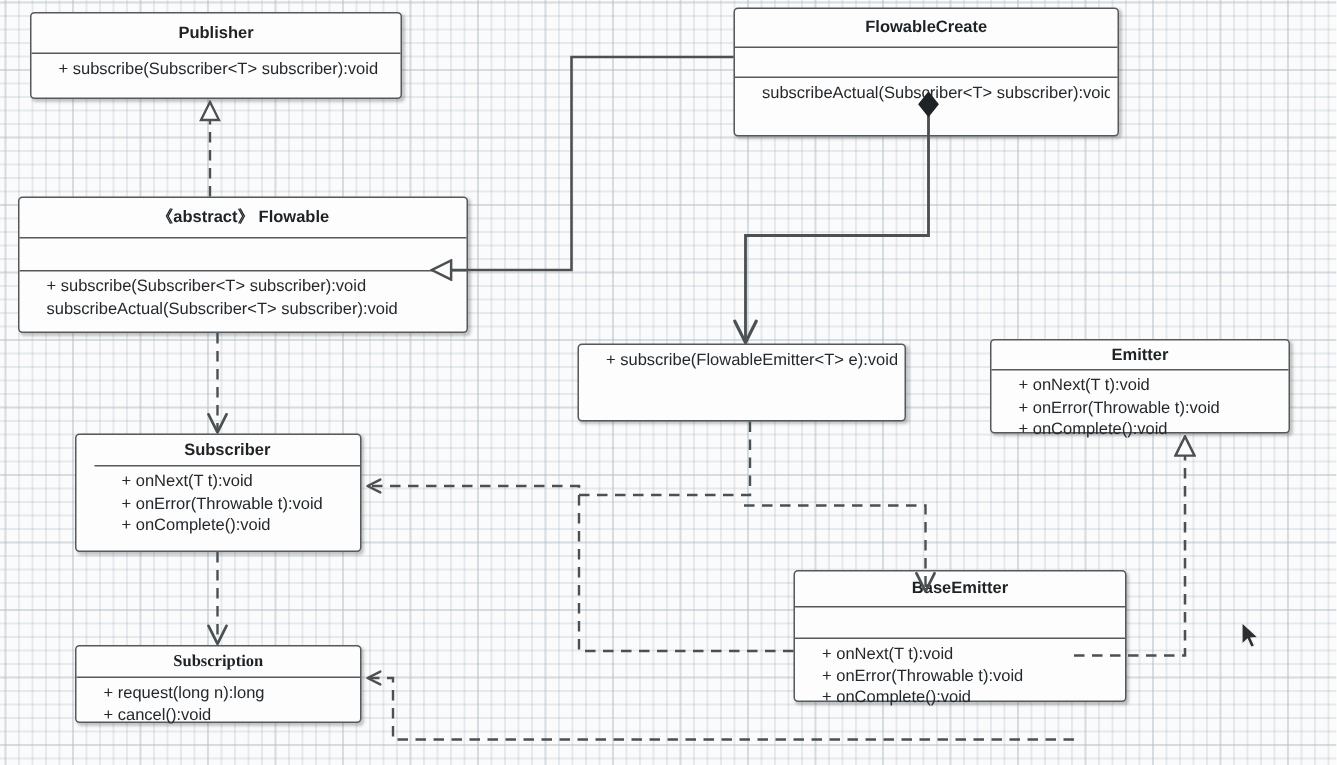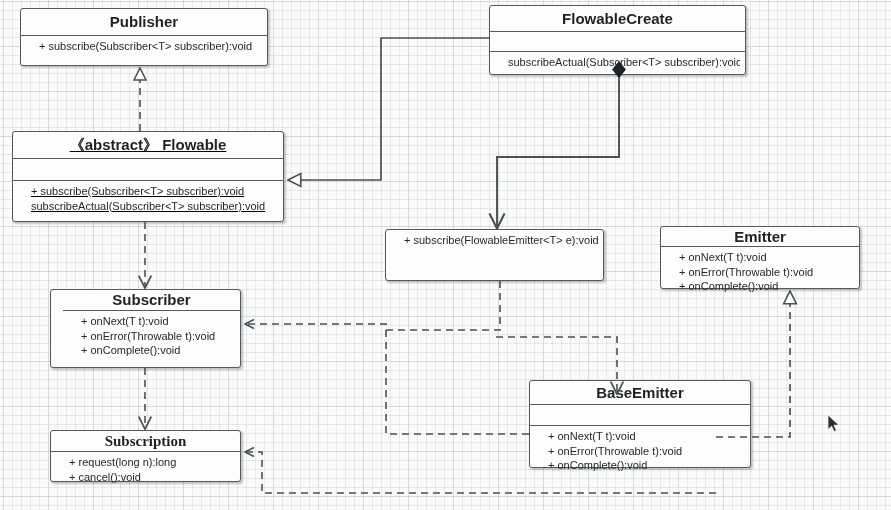--- a/index.html
+++ b/index.html
@@ -33,21 +33,21 @@
     position: absolute;
     box-sizing: border-box;
     background: #fdfdfd;
     border: 1.4px solid #55595c;
     border-radius: 3px;
     box-shadow: 1.5px 1.5px 2px rgba(60,65,70,0.30);
   }
   .uml-title {
     box-sizing: border-box;
     text-align: center;
-    font-size: 15px;
+    font-size: 11px;
     font-weight: bold;
     color: #1e2225;
     padding: 5px 4px 5px 4px;
     border-bottom: 1.3px solid #55595c;
     white-space: nowrap;
     overflow: hidden;
   }
   .uml-attrs {
     box-sizing: border-box;
     border-bottom: 1.3px solid #55595c;
@@ -76,28 +76,28 @@
 <body>
 
 <div id="canvas">
 
   <div class="uml-class" style="left: 20px; top: 8px; width: 248px; height: 58px;">
       <div class="uml-title" style="height: 27px; line-height: 16px;">Publisher</div>
       <div class="uml-ops">
         <div class="op">+ subscribe(Subscriber&lt;T&gt; subscriber):void</div>
       </div>
     </div>
-    <div class="uml-class" style="left: 489px; top: 5px; width: 257px; height: 70px;">
+    <div class="uml-class" style="left: 489px; top: 5px; width: 257px; height: 86px;">
       <div class="uml-title" style="height: 26px; line-height: 15px;">FlowableCreate</div>
       <div class="uml-attrs" style="height: 20px;"></div>
       <div class="uml-ops center">
         <div class="op">subscribeActual(Subscriber&lt;T&gt; subscriber):void</div>
       </div>
     </div>
-    <div class="uml-class" style="left: 12px; top: 131px; width: 272px; height: 91px; text-decoration: underline;">
+    <div class="uml-class" style="left: 12px; top: 131px; width: 300px; height: 91px;">
       <div class="uml-title" style="height: 27px; line-height: 16px;">《abstract》 Flowable</div>
       <div class="uml-attrs" style="height: 22px;"></div>
       <div class="uml-ops">
         <div class="op">+ subscribe(Subscriber&lt;T&gt; subscriber):void</div>
         <div class="op">subscribeActual(Subscriber&lt;T&gt; subscriber):void</div>
       </div>
     </div>
     <div class="uml-class" style="left: 50px; top: 289px; width: 191px; height: 79px; padding-left: 12px;">
       <div class="uml-title" style="height: 21px; line-height: 10px;">Subscriber</div>
       <div class="uml-ops">

